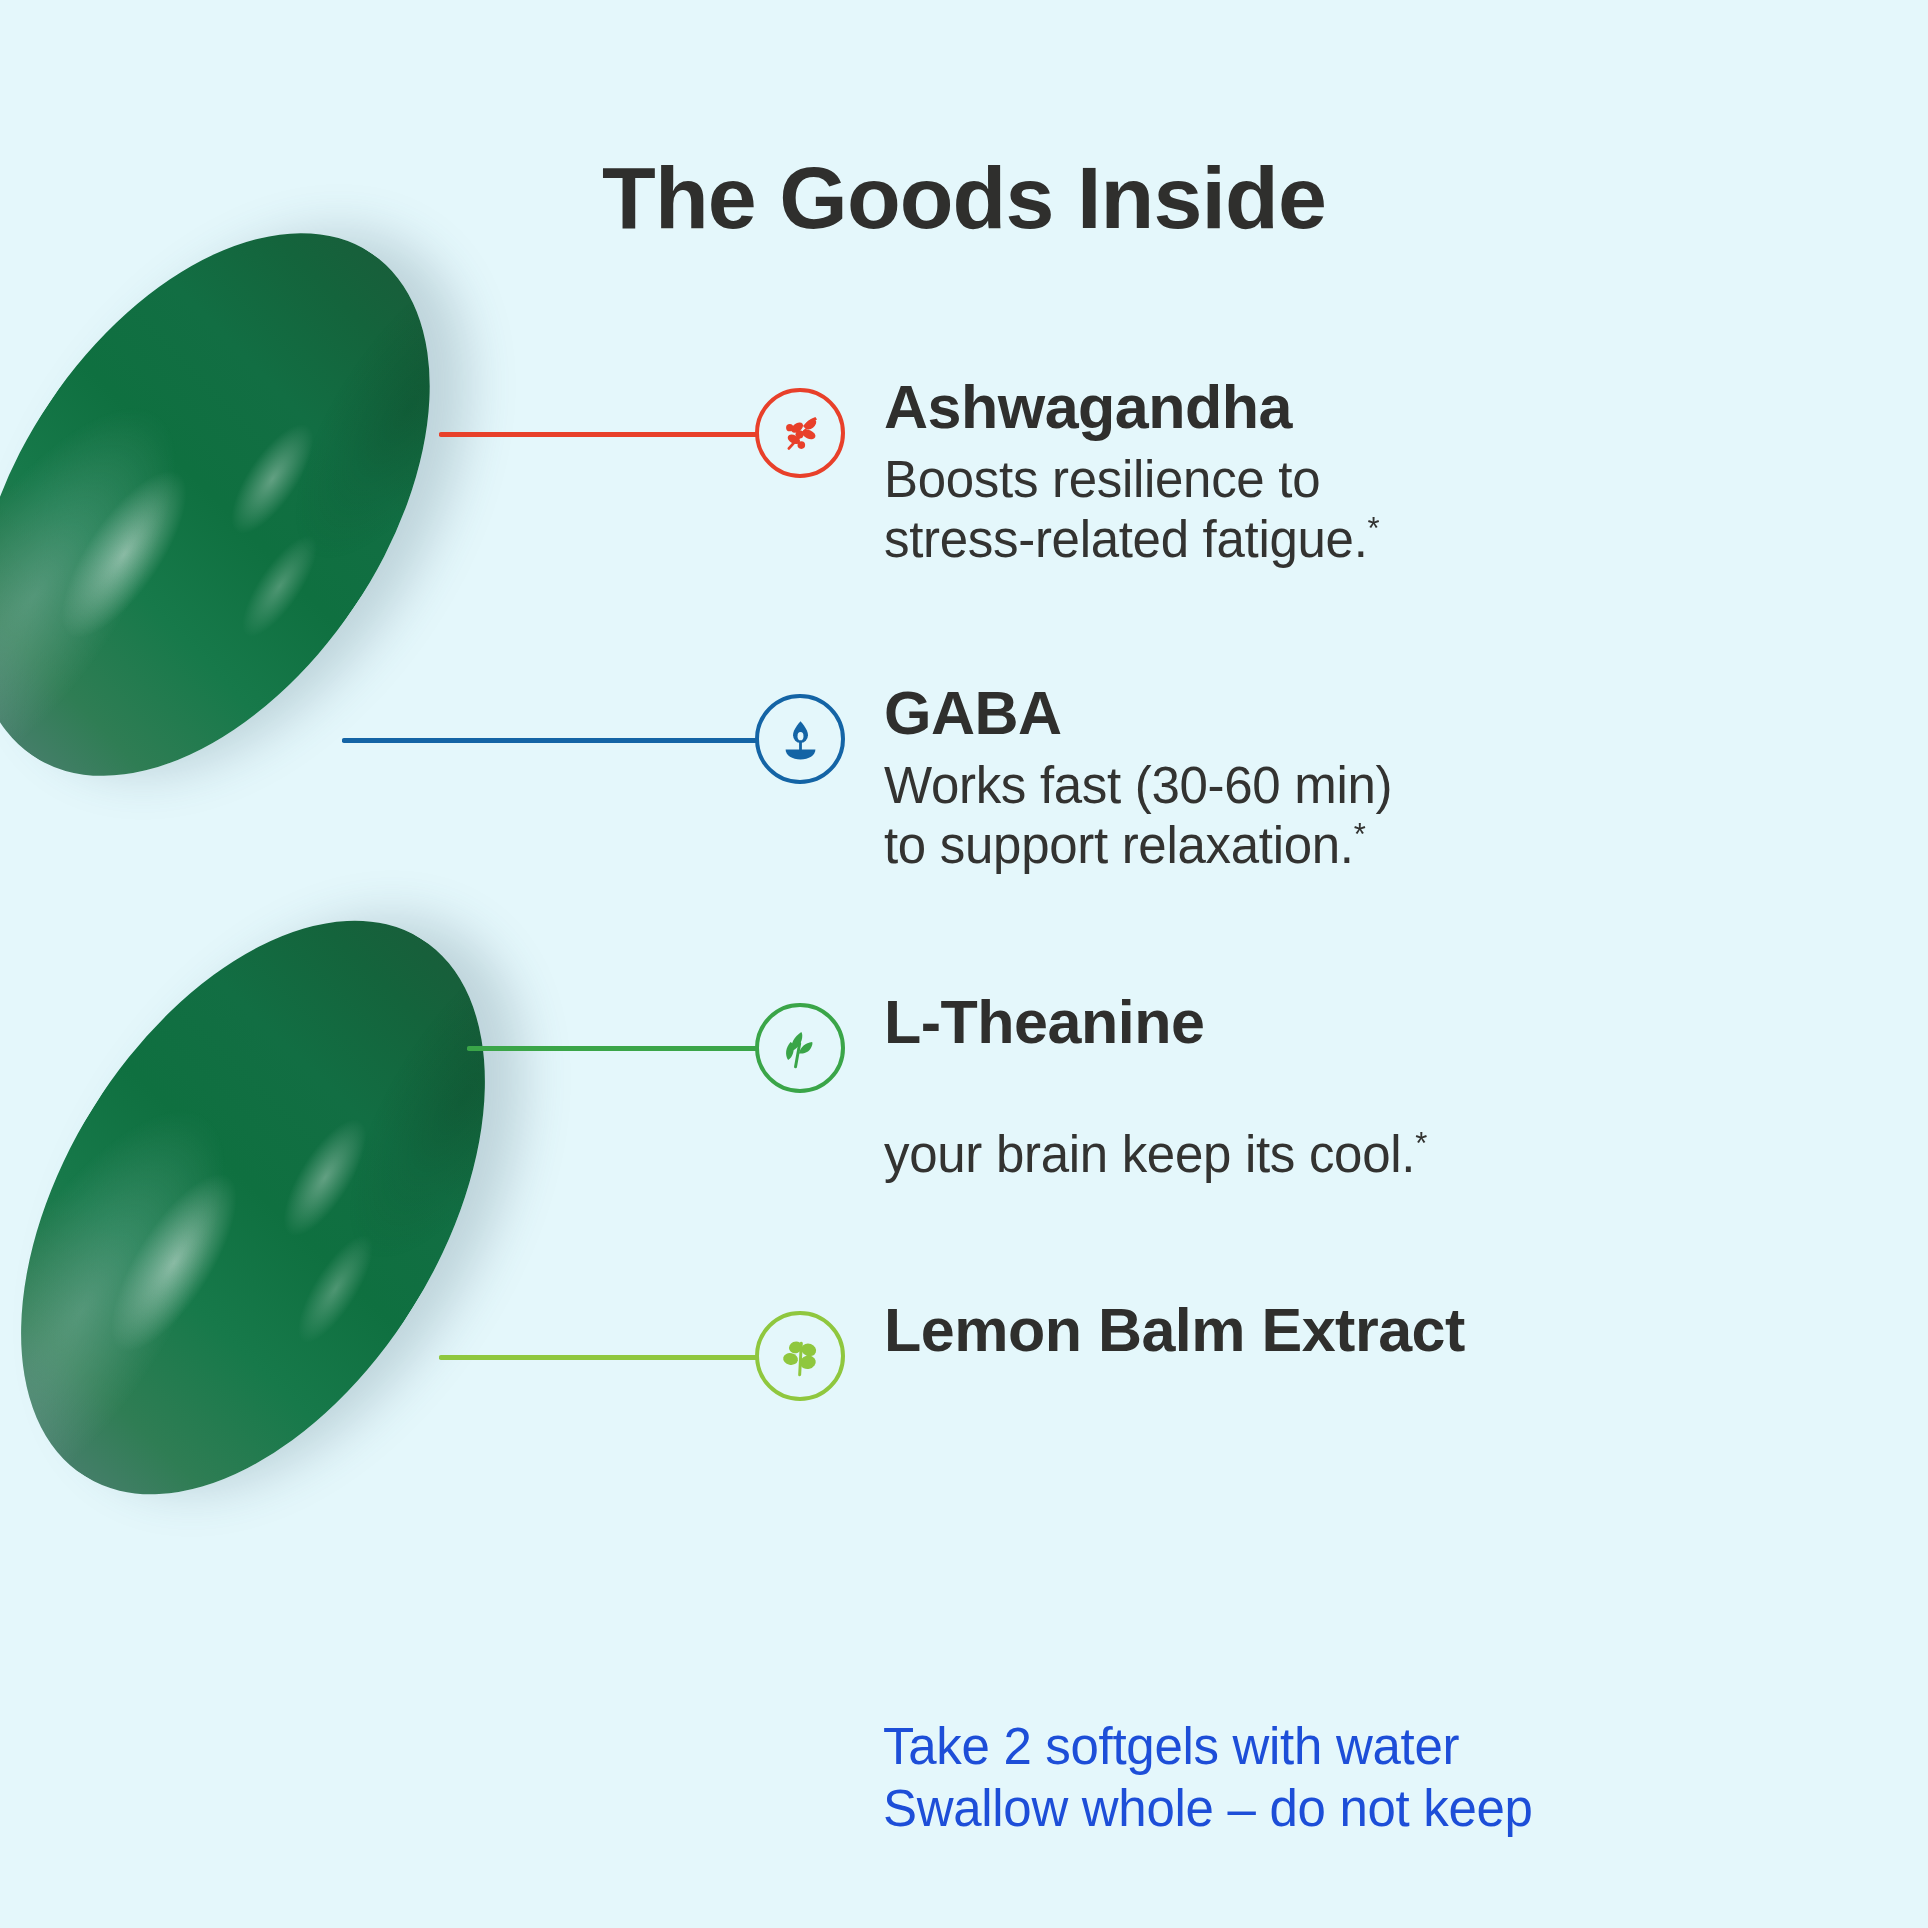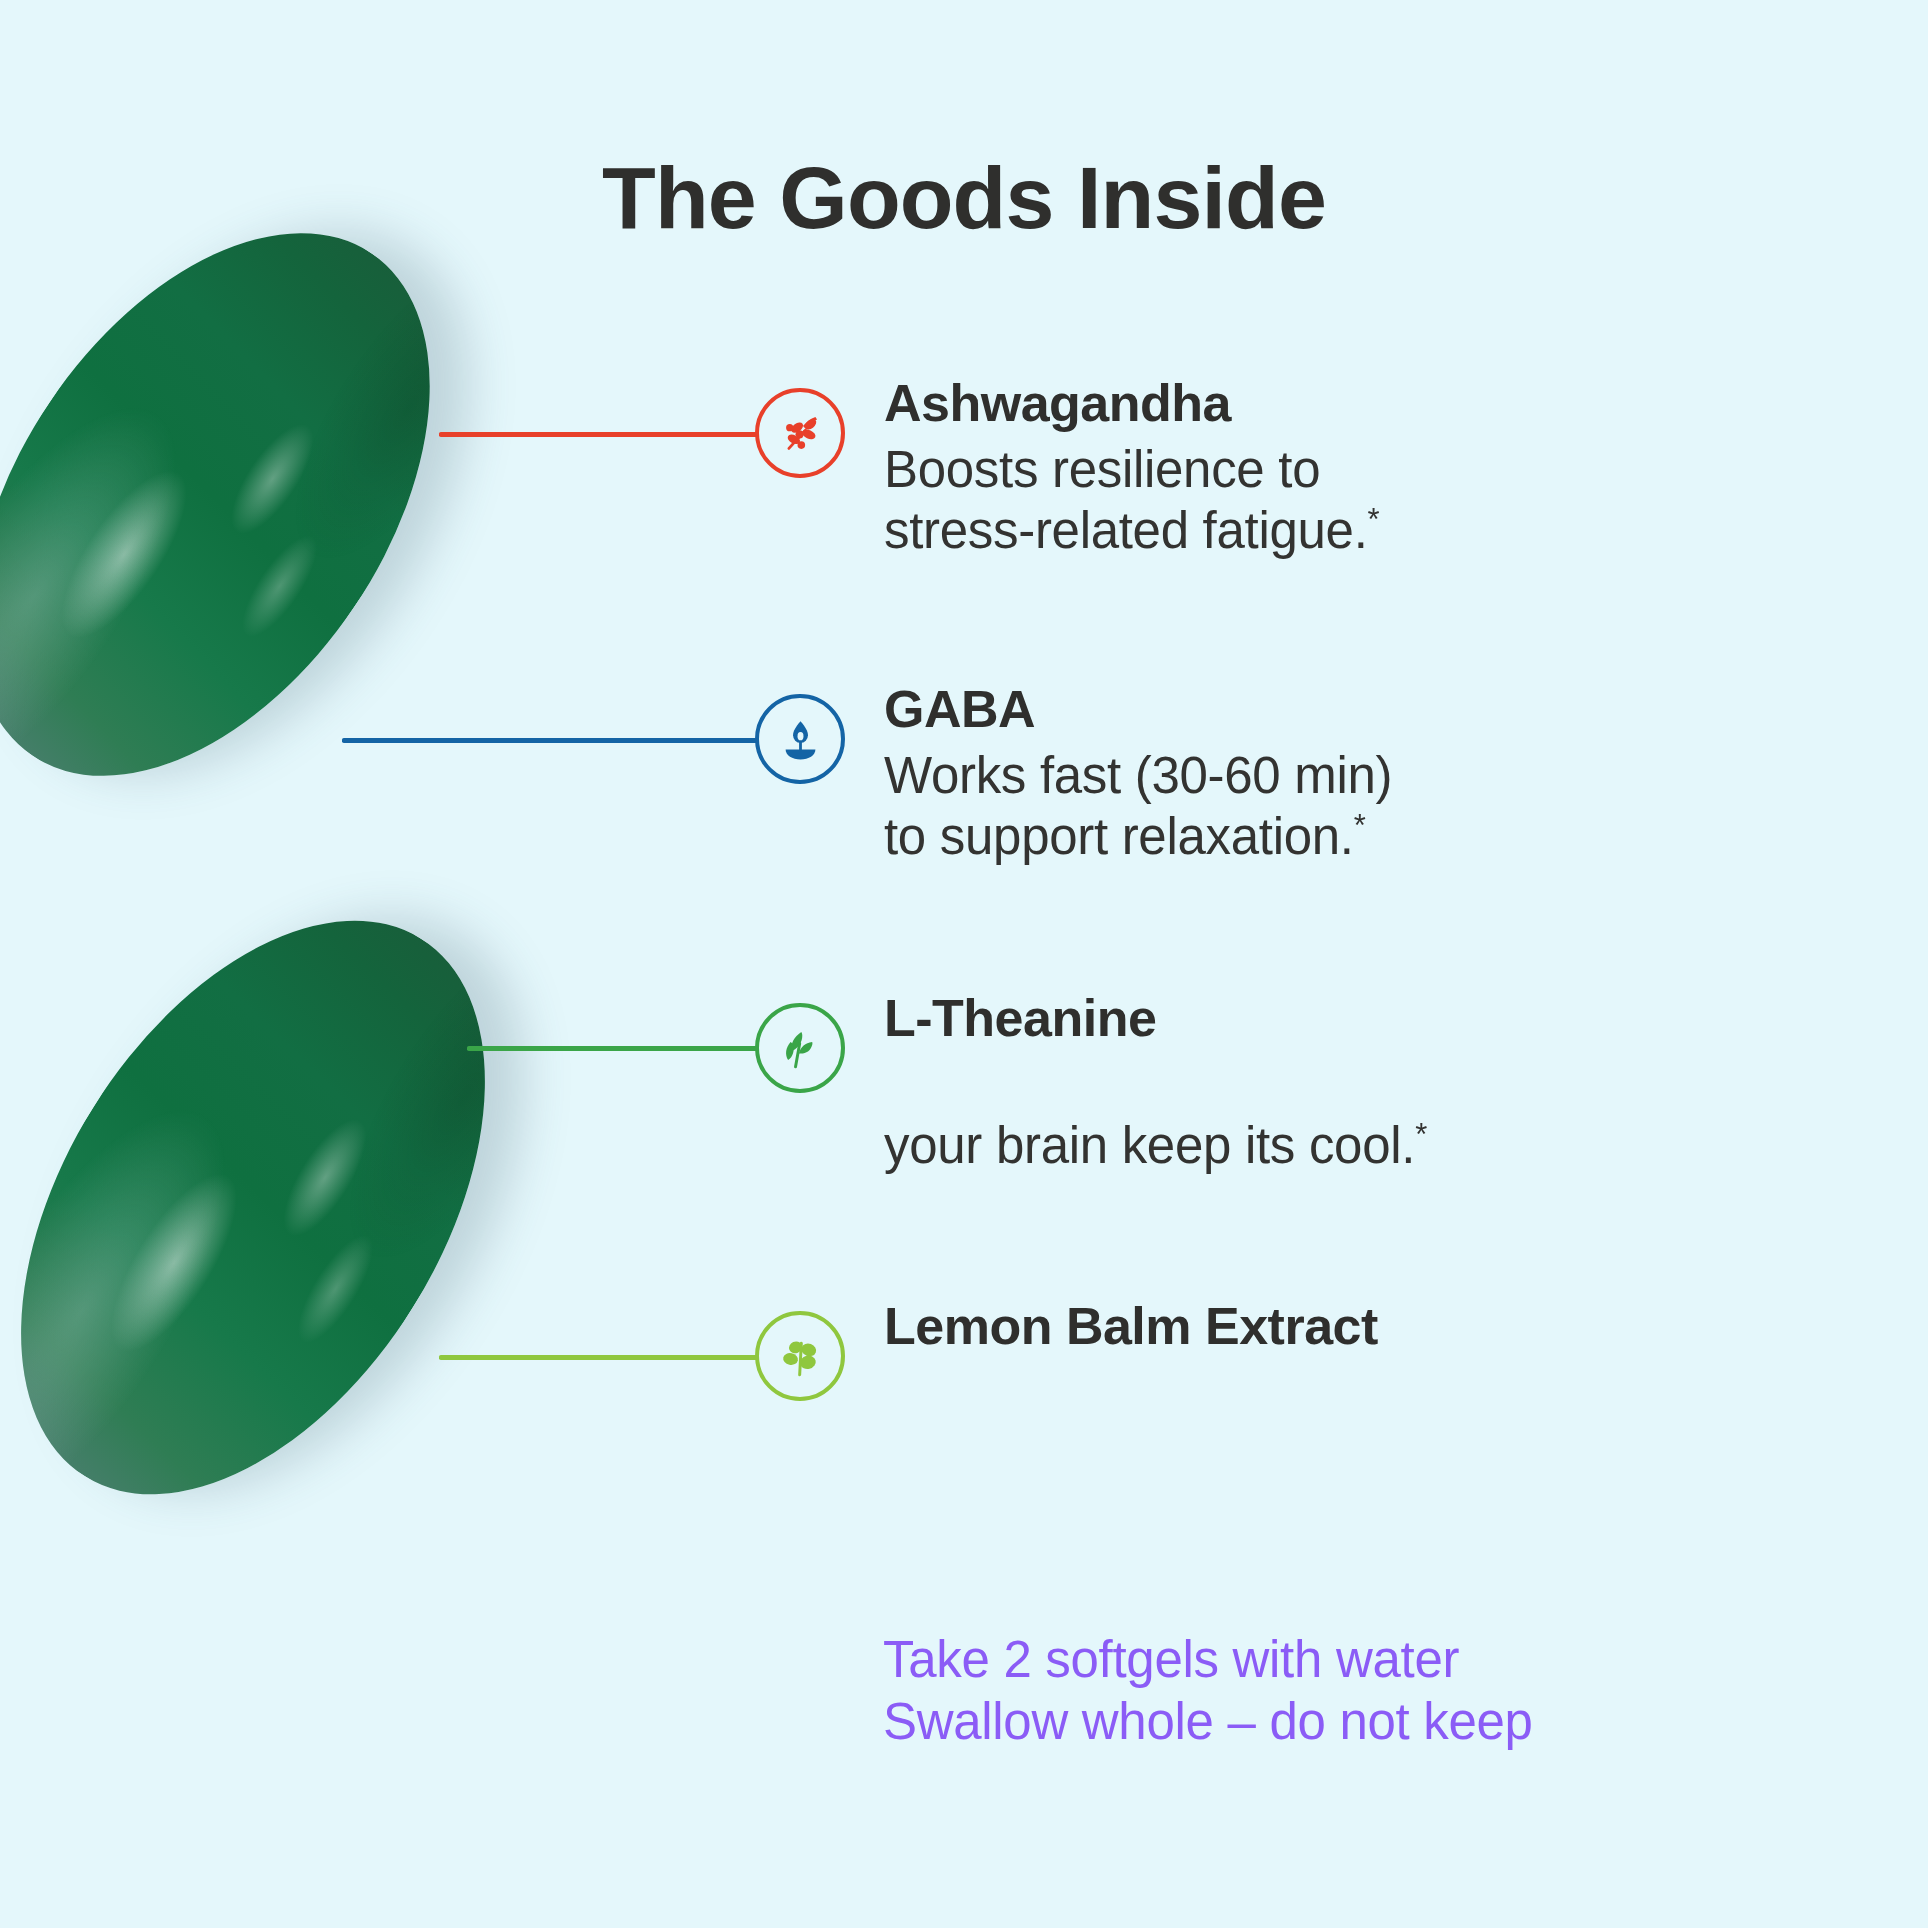--- a/index.html
+++ b/index.html
@@ -102,21 +102,21 @@
   }
   .badge svg { display: block; }
 
   .ing-text {
     position: absolute;
     left: 129px;
     top: -13px;
     width: 781px;
   }
   .ing-name {
-    font-size: 52px;
+    font-size: 61px;
     font-weight: 800;
     color: #2f2f2d;
     letter-spacing: -0.5px;
     line-height: 1.08;
     white-space: nowrap;
   }
   .ing-desc {
     margin-top: 9.2px;
     font-size: 51px;
     font-weight: 400;
@@ -127,23 +127,23 @@
   .ast {
     font-size: 31px;
     vertical-align: super;
     line-height: 0;
   }
 
   
   #usage {
     position: absolute;
     left: 883px;
-    top: 1629px;
+    top: 1716px;
     font-size: 51px;
-    color: #8b5cf6;
+    color: #1d4ed8;
     line-height: 1.22;
     letter-spacing: -0.3px;
   }
 </style>
 </head>
 <body>
 
 <div id="page">
 
   <div id="page-title">The Goods Inside</div>

